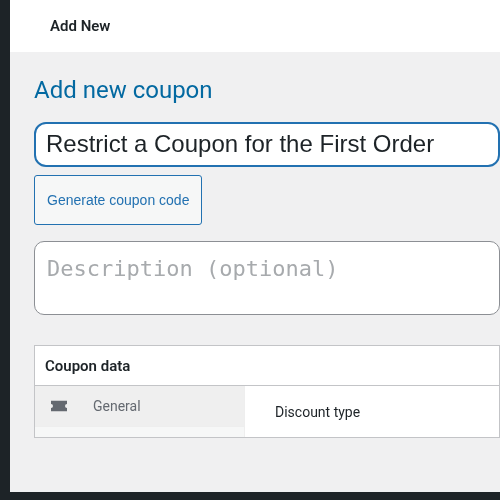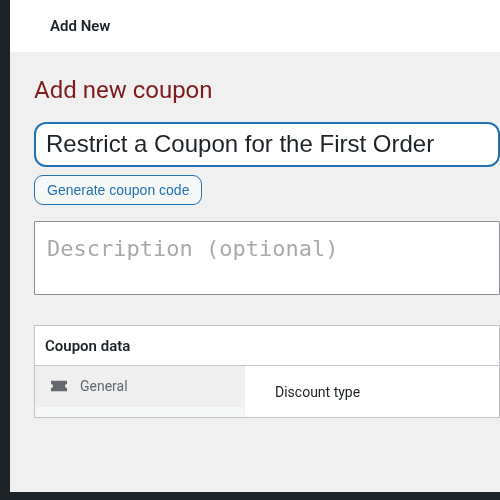--- a/index.html
+++ b/index.html
@@ -25,52 +25,52 @@
     }
     .content {
       margin-left: 10px;
       background: #f0f0f1;
       padding: 24px 0 0 24px;
       height: calc(500px - 60px);
     }
     .page-heading {
       font-size: 24px;
       font-weight: 400;
-      color: #7f1d1d;
+      color: #0369a1;
       margin-bottom: 18px;
     }
     .title-input {
       width: 100%;
       font-size: 24px;
       padding: 6px 10px;
       border: 2px solid #2271b1;
       border-radius: 12px;
       background: #fff;
       color: #1d2327;
       outline: none;
       line-height: 1.2;
       margin-bottom: 8px;
     }
     .generate-btn {
       display: inline-block;
       font-size: 14px;
       color: #2271b1;
       border: 1px solid #2271b1;
       background: #f6f7f7;
-      border-radius: 9px;
-      padding: 6px 12px;
+      border-radius: 3px;
+      padding: 16px 12px;
       cursor: pointer;
       margin-bottom: 16px;
     }
     .description-input {
       width: 100%;
       font-size: 22px;
       padding: 14px 12px;
       border: 1px solid #8c8f94;
-      border-radius: 1px;
+      border-radius: 10px;
       background: #fff;
       color: #737373;
       resize: none;
       height: 74px;
       line-height: 1.2;
     }
     .description-input::placeholder { color: #a7aaad; }
     .panel {
       margin-top: 26px;
       border: 1px solid #c3c4c7;
@@ -89,21 +89,21 @@
       display: flex;
     }
     .tabs-col {
       width: 210px;
       background: #f6f7f7;
       border-right: 1px solid #eee;
     }
     .tab-item {
       display: flex;
       align-items: center;
-      gap: 13px;
+      gap: 26px;
       padding: 12px 16px;
       background: #efefef;
       border-bottom: 1px solid #eee;
       color: #646970;
       font-size: 14px;
       cursor: pointer;
     }
     .tab-item .icon { width: 16px; height: 12px; color: #646970; }
     .fields-col {
       flex: 1;

